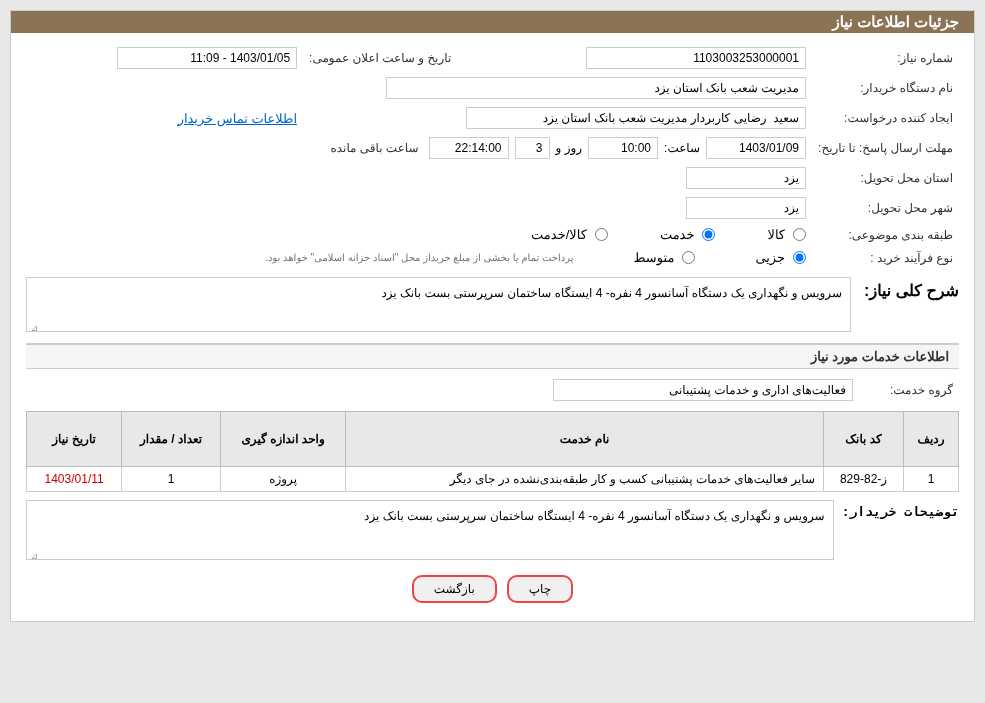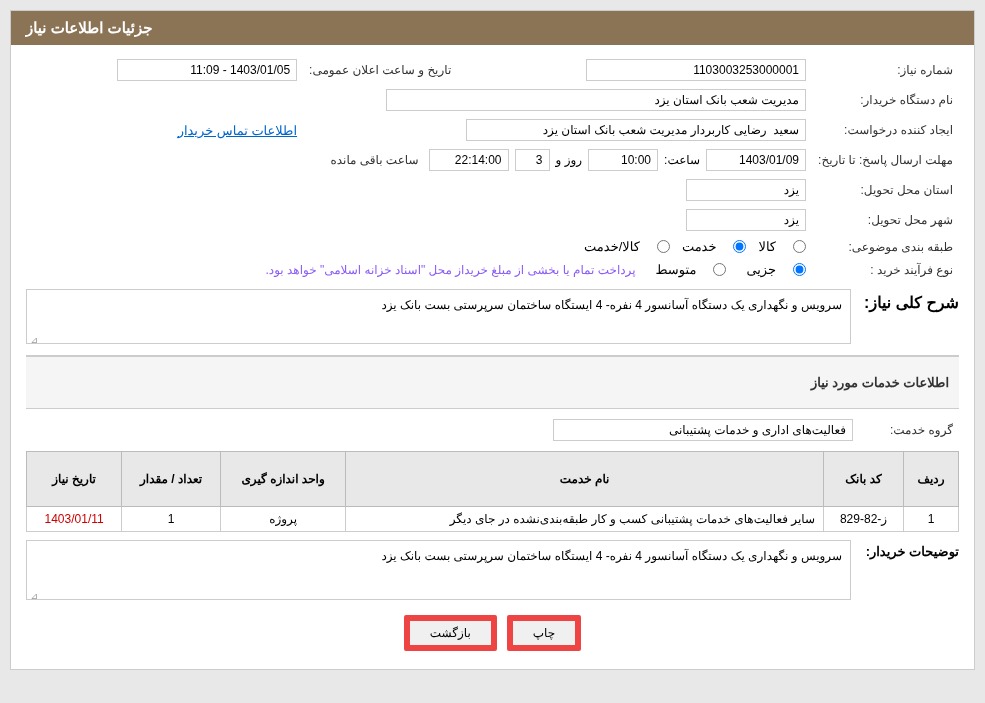--- a/index.html
+++ b/index.html
@@ -15,22 +15,22 @@
       background: #e8e8e8;
       padding: 10px;
     }
     .main-card {
       background: #fff;
       border: 1px solid #ccc;
     }
     .card-header {
       background: #8B7355;
       color: #fff;
-      text-align: left;
-      padding: 8px 15px;
+      text-align: right;
+      padding: 2px 15px;
       font-size: 15px;
       font-weight: bold;
     }
     .card-body {
       padding: 10px 15px;
     }
     .info-table {
       width: 100%;
       border-collapse: collapse;
       margin-bottom: 8px;
@@ -53,21 +53,21 @@
       font-size: 12px;
       font-family: Tahoma, Arial, sans-serif;
       direction: rtl;
     }
     .input-medium { width: 220px; }
 
     .section-header {
       background: #f5f5f5;
       border-top: 2px solid #ccc;
       border-bottom: 1px solid #ccc;
-      padding: 18px 10px;
+      padding: 4px 10px;
       font-weight: bold;
       font-size: 13px;
       color: #333;
       margin: 8px 0 6px 0;
     }
     .link-blue {
       color: #0066cc;
       text-decoration: underline;
       cursor: pointer;
     }
@@ -77,21 +77,22 @@
       gap: 6px;
     }
     .radio-group {
       display: flex;
       align-items: center;
       gap: 12px;
     }
     .radio-item {
       display: flex;
       align-items: center;
-      gap: 17px;
+      gap: 8px;
+      margin-left: 40px;
     }
     .description-box {
       border: 1px solid #ccc;
       padding: 8px;
       min-height: 55px;
       font-size: 12px;
       font-family: Tahoma, Arial, sans-serif;
       direction: rtl;
       width: 100%;
       background: #fff;
@@ -138,23 +139,23 @@
     .btn-group {
       display: flex;
       justify-content: center;
       gap: 10px;
       margin: 12px 0 8px 0;
     }
     .btn {
       padding: 5px 20px;
       font-size: 12px;
       font-family: Tahoma, Arial, sans-serif;
-      border: 6px solid #ef4444;
+      border: 2px solid #ef4444;
       cursor: pointer;
-      border-radius: 2px;
+      border-radius: 10px;
     }
     .btn-print {
       background: #f0f0f0;
     }
     .btn-back {
       background: #f0f0f0;
     }
     .remaining-label {
       font-size: 12px;
       color: #333;
@@ -164,22 +165,22 @@
     .content-area {
       position: relative;
     }
     .process-type-row {
       display: flex;
       align-items: center;
       gap: 20px;
       flex-wrap: wrap;
     }
     .full-payment-note {
-      font-size: 12px;
-      color: #8b5cf6;
+      font-size: 10px;
+      color: #737373;
     }
   </style>
 </head>
 <body>
 
 <div class="page-wrapper">
   <div class="main-card">
     <div class="card-header">جزئیات اطلاعات نیاز</div>
     <div class="card-body content-area">
 
@@ -315,21 +316,21 @@
       <td>ز-82-829</td>
       <td style="text-align:right;">سایر فعالیت‌های خدمات پشتیبانی کسب و کار طبقه‌بندی‌نشده در جای دیگر</td>
       <td>پروژه</td>
       <td>1</td>
       <td style="color:#cc0000;margin-top:27px;">1403/01/11</td>
     </tr>
           </tbody>
       </table>
 
       <div style="display:flex; align-items:flex-start; gap:8px; margin: 8px 0;">
-        <div style="font-weight:bold; font-size:13px; white-space:nowrap; min-width:100px; padding-top:4px;">توضیحات خریدار:</div>
+        <div style="font-weight:bold; font-size:13px; white-space:nowrap; min-width:100px; padding-top:4px;font-family:Liberation Mono, monospace;">توضیحات خریدار:</div>
         <div style="flex:1;">
           <div class="description-wrapper">
             <textarea class="description-box" rows="3" readonly="" style="">سرویس و نگهداری یک دستگاه آسانسور 4 نفره- 4 ایستگاه ساختمان سرپرستی بست بانک یزد</textarea>
             <span class="resize-handle">⊿</span>
           </div>
         </div>
       </div>
 
       <div class="btn-group">
         <button class="btn btn-print">چاپ</button>

